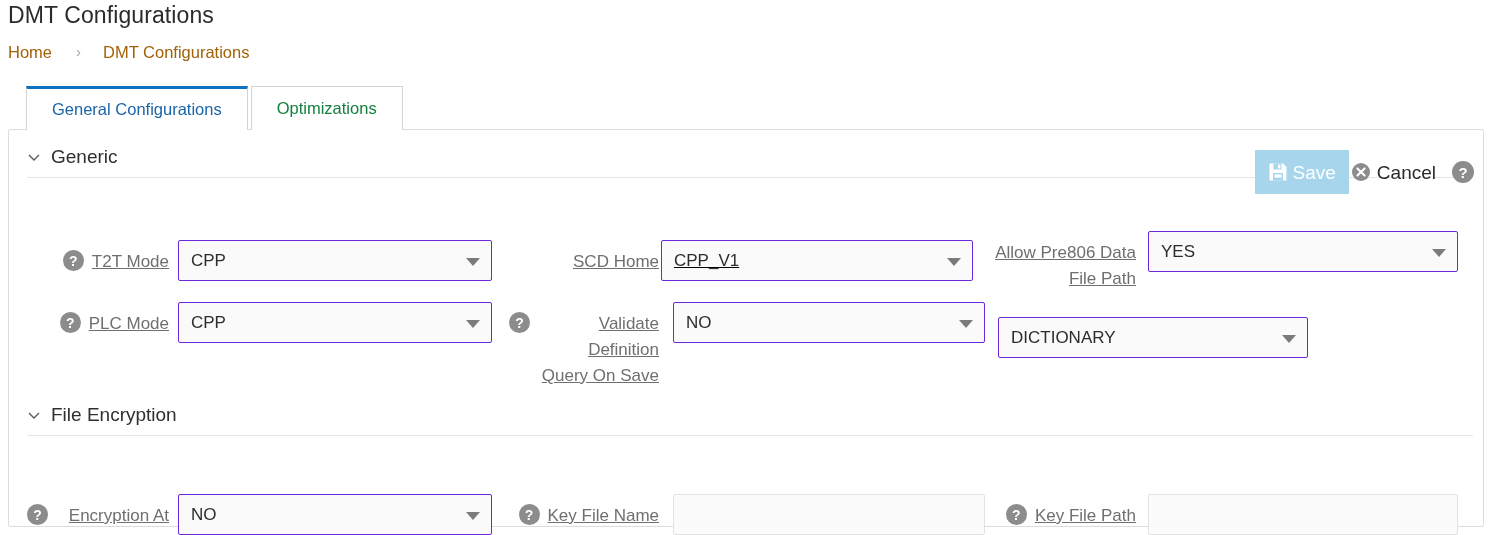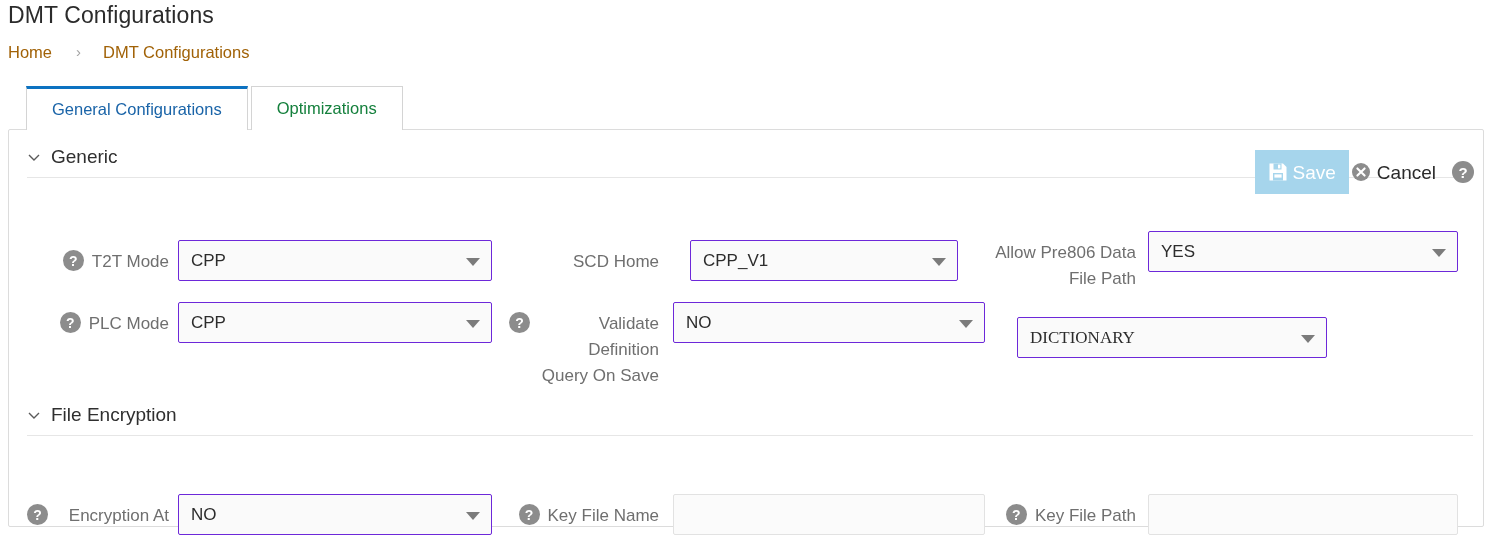--- a/index.html
+++ b/index.html
@@ -230,20 +230,21 @@
     user-select: none;
     line-height: 1;
     margin-top: 1px;
   }
   .flabel {
     font-size: 17px;
     color: #6f6f6f;
     text-align: right;
     line-height: 26px;
     white-space: normal;
+    text-decoration: underline;
   }
   .ctrl {
     position: relative;
   }
   .select-box {
     position: relative;
     height: 41px;
     background: #fafafa;
     border: 1px solid #6d28d9;
     border-radius: 2px;
@@ -354,21 +355,21 @@
               <span>CPP</span>
               <span class="caret"></span>
             </div>
           </div>
         </div>
 
         <div class="fcell" style="left:500px; top:62px;">
           <div class="flabel-wrap" style="width:150px;">
             <span class="flabel">SCD Home</span>
           </div>
-          <div class="ctrl" style="width:268px; margin-left:31px;">
+          <div class="ctrl" style="width:312px; margin-left:2px;text-decoration:underline;">
             <div class="select-box">
               <span>CPP_V1</span>
               <span class="caret"></span>
             </div>
           </div>
         </div>
 
         <div class="fcell" style="left:985px; top:53px;">
           <div class="flabel-wrap" style="width:142px;">
             <span class="flabel">Allow Pre806 Data File Path</span>
@@ -401,21 +402,21 @@
           </div>
           <div class="ctrl" style="width:312px; margin-left:14px;">
             <div class="select-box">
               <span>NO</span>
               <span class="caret"></span>
             </div>
           </div>
         </div>
 
         <div class="fcell" style="left:985px; top:139px;">
-          <div class="ctrl" style="width:310px; margin-left:23px;font-family:Liberation Serif, serif;">
+          <div class="ctrl" style="width:310px; margin-left:4px;">
             <div class="select-box">
               <span>DICTIONARY</span>
               <span class="caret"></span>
             </div>
           </div>
         </div>
 
       </div>
     </div>
 

